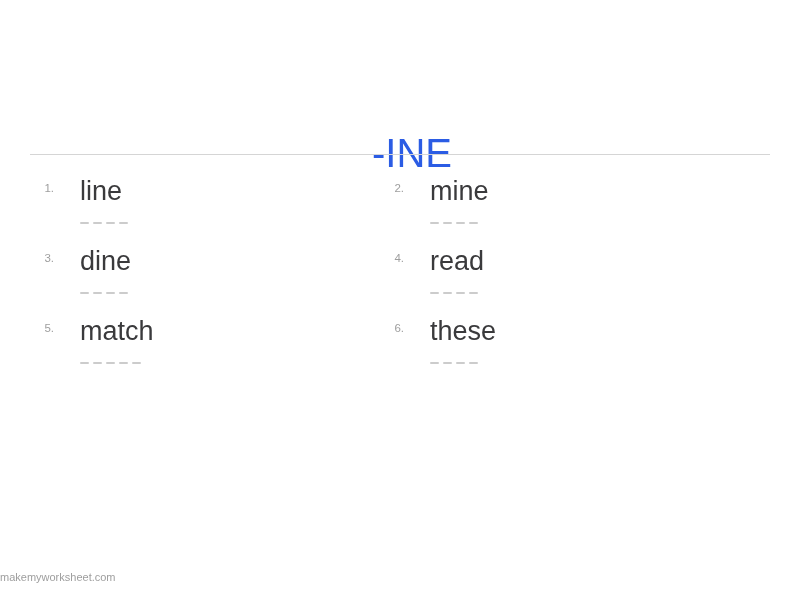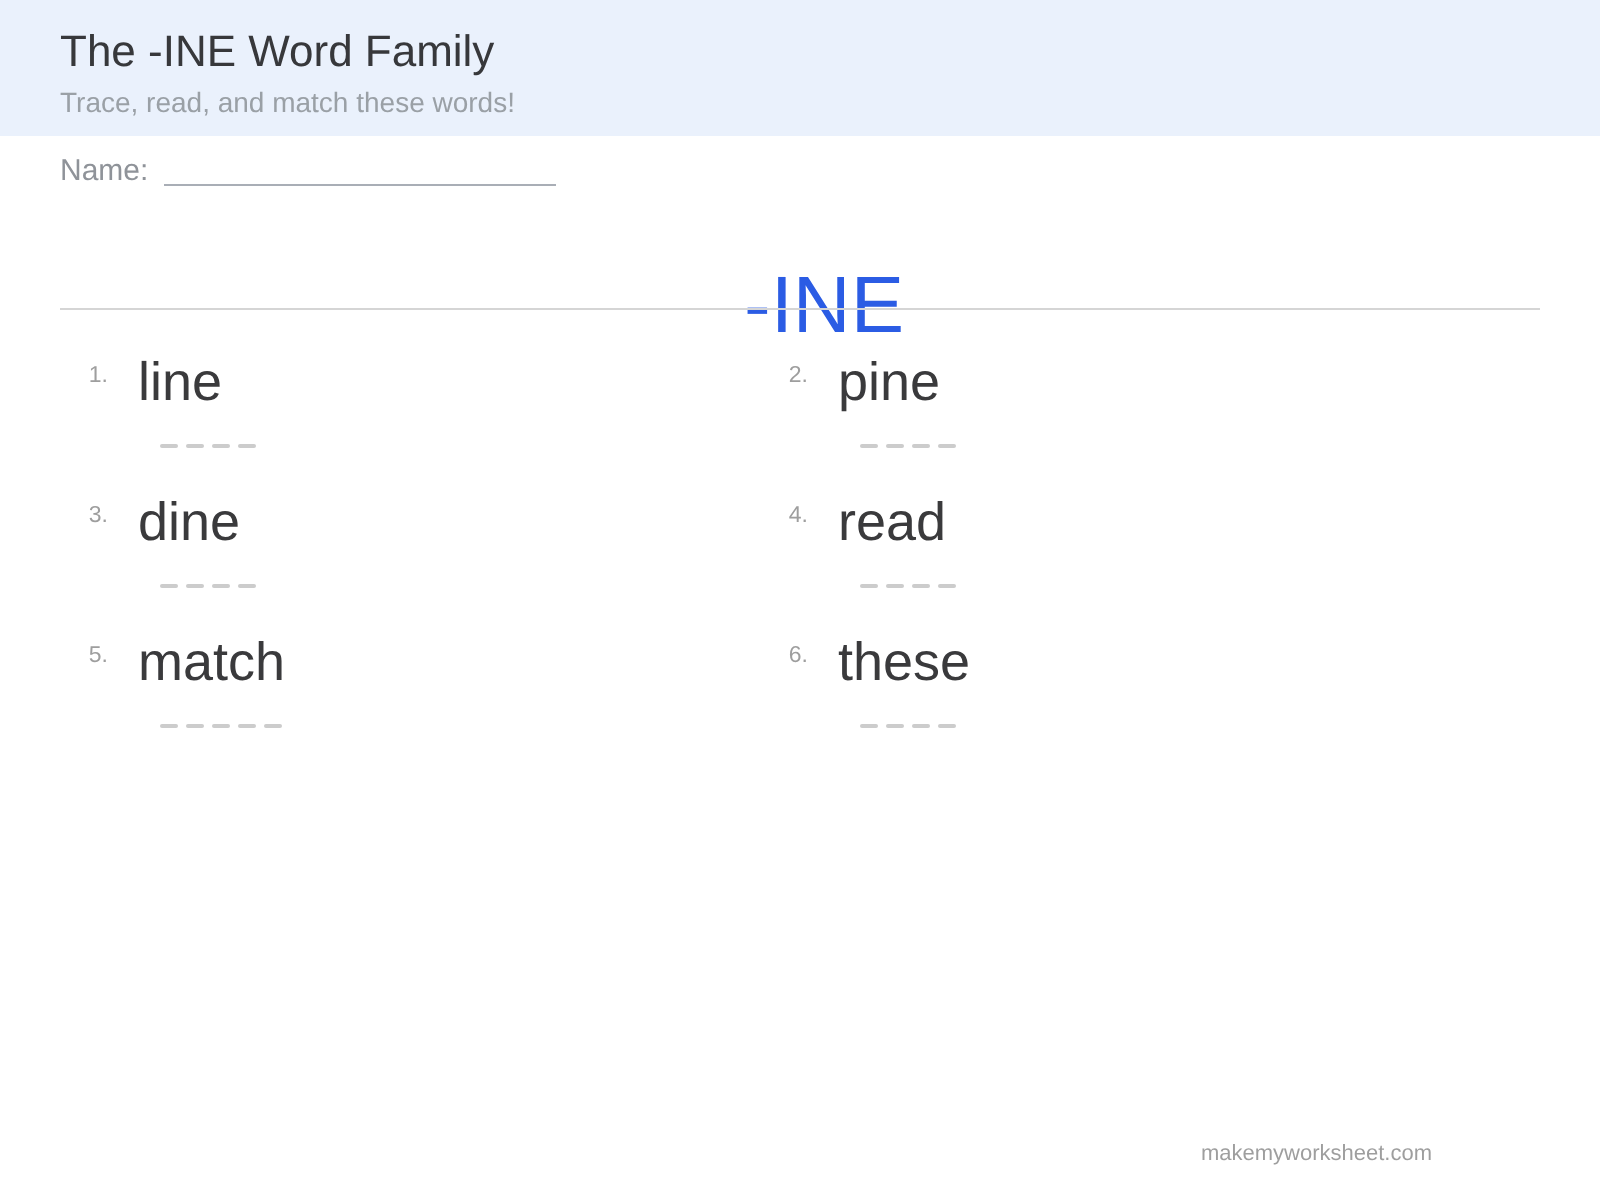--- a/index.html
+++ b/index.html
@@ -75,78 +75,71 @@
   .num {
     position: absolute;
     left: 0; top: 6px;
     width: 16px;
     text-align: right;
     font-size: 11.5px;
     color: #9e9e9e;
   }
   .word {
     position: absolute;
-    left: 31px; top: 0;
+    left: 42px; top: 0;
     font-size: 27px;
     color: #3a3a3c;
     line-height: 30px;
   }
   .trace-dashes {
     position: absolute;
     left: 42px; top: 46px;
     display: flex;
     gap: 4px;
   }
   .dash {
     width: 9px; height: 2px;
     background: #cccccc;
     border-radius: 1px;
   }
   
   .footer {
     position: absolute;
     top: 571px; left: 0;
     width: 716px;
-    text-align: right;
+    text-align: left;
     font-size: 11px;
     color: #9e9e9e;
   }
 </style>
 </head>
 <body>
 
 <div class="page">
 
-  <header class="header">
-    <div class="header-title">The -INE Word Family</div>
-    <div class="header-subtitle">Trace, read, and match these words!</div>
-  </header>
 
-  <div class="name-row">
-    <span class="name-label">Name:</span><span class="name-line"></span>
-  </div>
 
   <h1 class="ine-heading">-INE</h1>
 
   <div class="rule"></div>
 
   <ol class="word-list">
     <li class="word-item">
       <span class="num">1.</span>
       <span class="word">line</span>
       <span class="trace-dashes">
           <span class="dash"></span>
           <span class="dash"></span>
           <span class="dash"></span>
           <span class="dash"></span>
         </span>
     </li>
     <li class="word-item">
       <span class="num">2.</span>
-      <span class="word">pine</span>
+      <span class="word">mine</span>
       <span class="trace-dashes">
           <span class="dash"></span>
           <span class="dash"></span>
           <span class="dash"></span>
           <span class="dash"></span>
         </span>
     </li>
     <li class="word-item">
       <span class="num">3.</span>
       <span class="word">dine</span>

